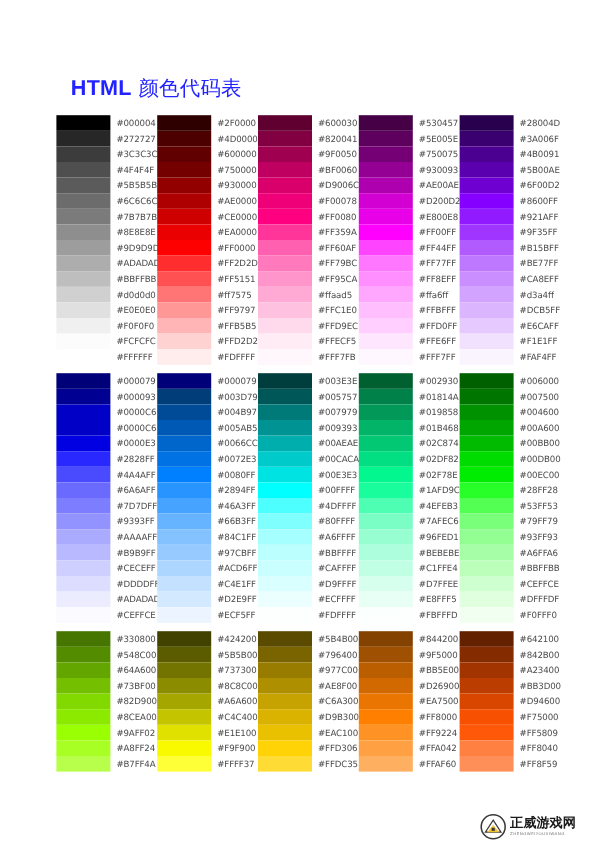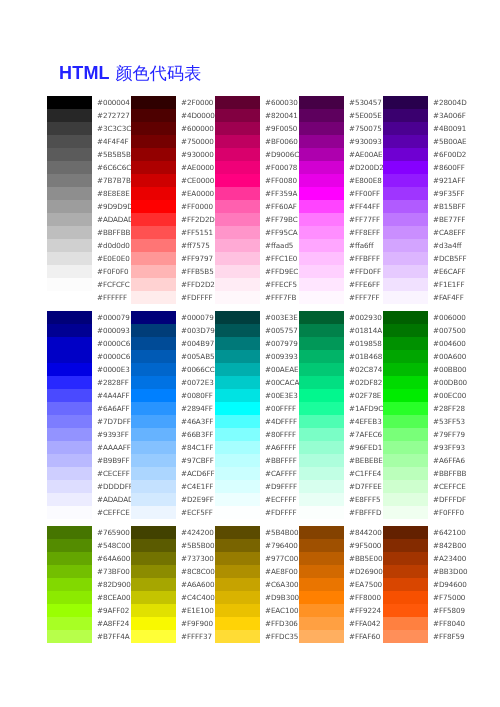--- a/index.html
+++ b/index.html
@@ -260,21 +260,21 @@
           </div>
           <div class="row">
             <div class="swatch" style="background: rgb(251, 251, 255);"></div>
             <div class="code">#CEFFCE</div>
           </div>
         </div>
         <div class="group-gap"></div>
         <div class="group">
           <div class="row">
             <div class="swatch" style="background: rgb(70, 117, 0);"></div>
-            <div class="code">#765900</div>
+            <div class="code">#330800</div>
           </div>
           <div class="row">
             <div class="swatch" style="background: rgb(84, 140, 0);"></div>
             <div class="code">#548C00</div>
           </div>
           <div class="row">
             <div class="swatch" style="background: rgb(100, 166, 0);"></div>
             <div class="code">#64A600</div>
           </div>
           <div class="row">
@@ -994,14 +994,28 @@
             <div class="code">#FF8040</div>
           </div>
           <div class="row">
             <div class="swatch" style="background: rgb(255, 143, 89);"></div>
             <div class="code">#FF8F59</div>
           </div>
         </div>
       </div>
     </div>
 
+  <div class="watermark">
+    <div class="wm-badge">
+      <svg width="22" height="22" viewBox="0 0 22 22">
+        <circle cx="11" cy="11" r="10" fill="none" stroke="#3a3a3a" stroke-width="1.3"></circle>
+        <path d="M11 5.5 L17.5 15.5 L4.5 15.5 Z" fill="#ffffff" stroke="#3a3a3a" stroke-width="1"></path>
+        <path d="M11 9.5 L16 15.5 L6 15.5 Z" fill="#f2c230"></path>
+        <rect x="9.7" y="11.8" width="2.6" height="2.6" fill="#3a3a3a"></rect>
+      </svg>
+    </div>
+    <div class="wm-text">
+      <div class="wm-main">正威游戏网</div>
+      <div class="wm-sub">ZHENGWEIYOUXIWANG</div>
+    </div>
+  </div>
 
 </div>
 
 </body></html>

